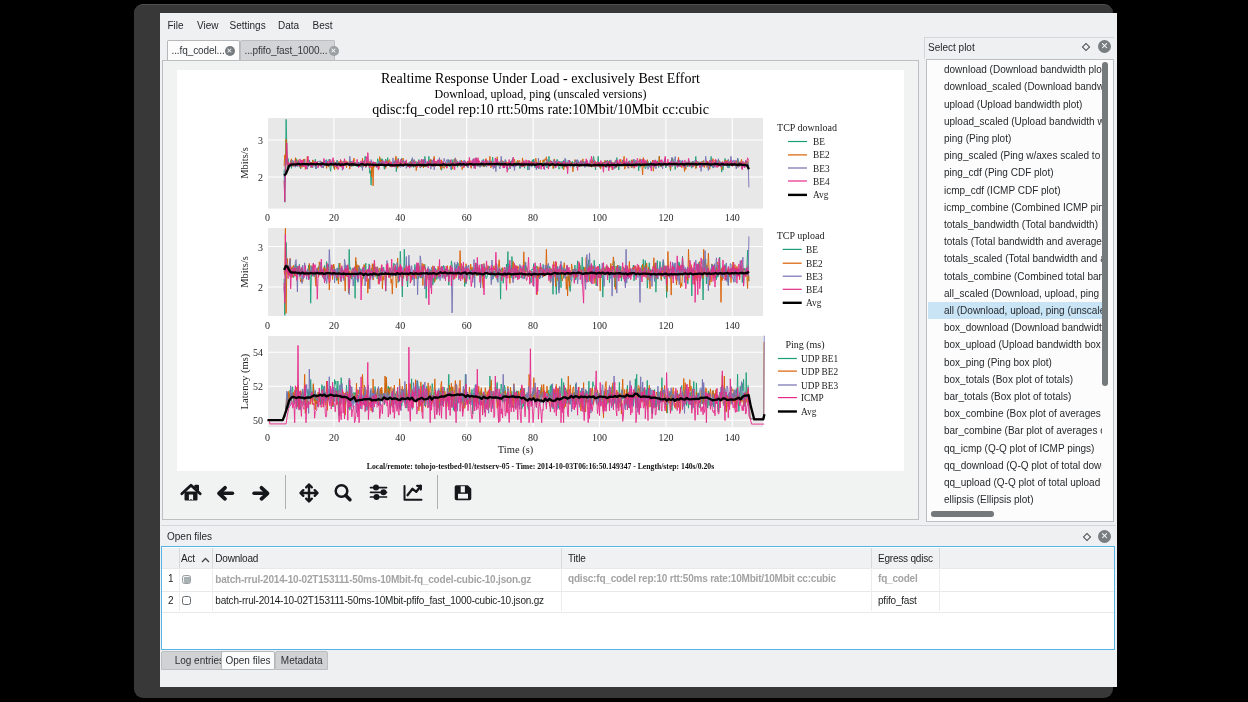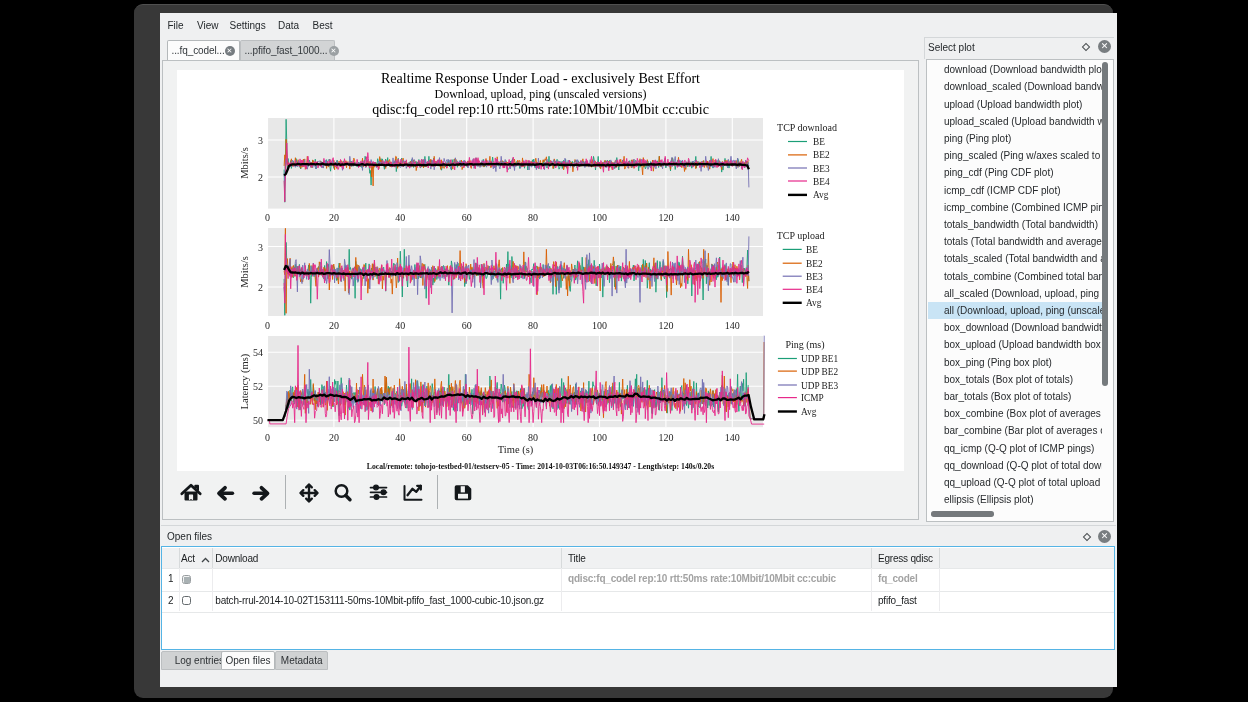--- a/index.html
+++ b/index.html
@@ -281,20 +281,21 @@
 <div class="cline" style="left:52px;top:555px;height:43px;background:#ececee"></div>
 <div class="cline" style="left:401px;top:555px;height:43px;background:#ececee"></div>
 <div class="cline" style="left:711px;top:555px;height:43px;background:#ececee"></div>
 <div class="cline" style="left:779px;top:555px;height:43px;background:#ececee"></div>
 <div class="cell d" style="left:8px;top:560px">1</div>
 <div class="cell d" style="left:8px;top:581.5px">2</div>
 <div class="abs" style="left:21.5px;top:561.5px;width:9px;height:9px;background:#f2f3f3;border:1.2px solid #989da0;border-radius:2.5px">
       <div class="abs" style="left:1.6px;top:1.6px;width:5.8px;height:5.8px;background:#a9b1b3"></div>
     </div>
 <div class="abs" style="left:21.5px;top:583px;width:9px;height:9px;background:#fdfdfd;border:1.2px solid #646a6d;border-radius:2.5px"></div>
+<div class="cell g" style="left:55.3px;top:560.8px;width:342px;font-weight:bold">batch-rrul-2014-10-02T153111-50ms-10Mbit-fq_codel-cubic-10.json.gz</div>
 <div class="cell g" style="left:408px;top:560px;width:300px;font-weight:bold">qdisc:fq_codel rep:10 rtt:50ms rate:10Mbit/10Mbit cc:cubic</div>
 <div class="cell g" style="left:718px;top:560px;font-weight:bold">fq_codel</div>
 <div class="cell d" style="left:55.3px;top:582.3px;width:342px">batch-rrul-2014-10-02T153111-50ms-10Mbit-pfifo_fast_1000-cubic-10.json.gz</div>
 <div class="cell d" style="left:718px;top:581.5px">pfifo_fast</div>
 
   <div class="btab off" style="left:1.4px;width:76px">Log entries</div>
   <div class="btab on" style="left:60.7px;width:54.5px">Open files</div>
   <div class="btab off" style="left:115.2px;width:53px">Metadata</div>
 </div>
 

